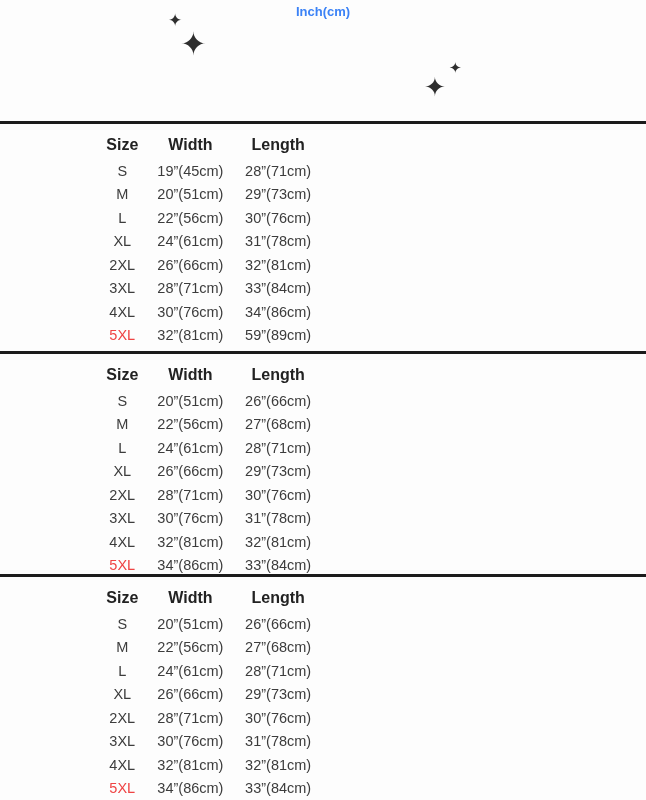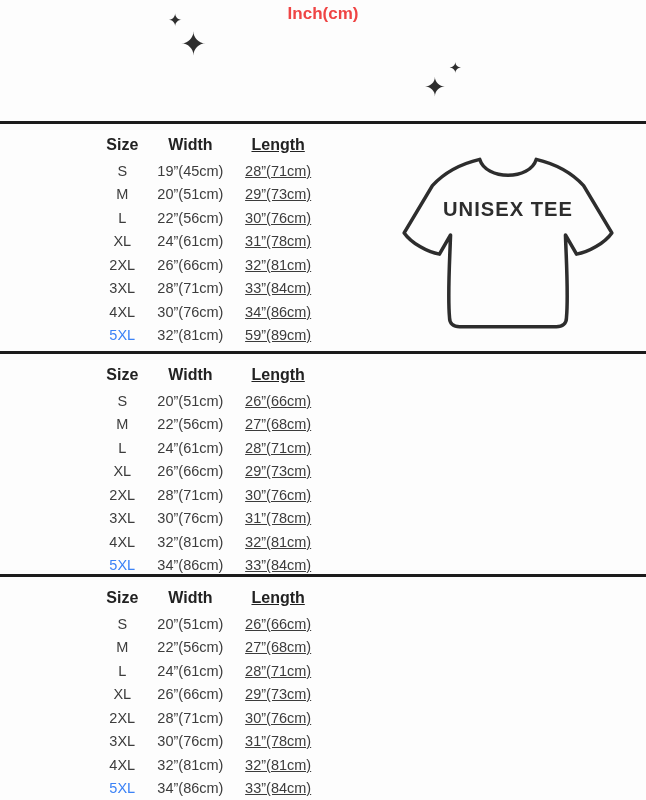--- a/index.html
+++ b/index.html
@@ -7,39 +7,39 @@
     width:646px;height:800px;background:#fdfdfd;margin:0 auto;
     font-family:"Liberation Sans",sans-serif;color:#2b2b2b;
     overflow:hidden;position:relative;box-sizing:border-box;
   }
   
   .header{position:relative;height:117px;text-align:center;box-sizing:border-box;}
   .title{
     font-size:47px;font-weight:bold;letter-spacing:1px;
     padding-top:16px;color:#2b2b2b;line-height:1.05;
   }
-  .subtitle{font-size:17px;font-weight:bold;margin-top:4px;color:#ef4444;}
+  .subtitle{font-size:13px;font-weight:bold;margin-top:4px;color:#3b82f6;}
   .sparkle{position:absolute;color:#2e2e2e;line-height:1;}
   .sp1{left:168px;top:8px;font-size:17px;}
   .sp2{left:180px;top:24px;font-size:32px;}
   .sp3{left:449px;top:56px;font-size:15px;}
   .sp4{left:424px;top:70px;font-size:26px;}
   
   .section{
     display:flex;border-top:3px solid #1b1b1b;box-sizing:border-box;gap:48px;
   }
   .s1{height:230px;} .s2{height:223px;} .s3{height:230px;}
   .table-wrap{width:322px;padding:7px 0 0 98px;box-sizing:border-box;}
   table{border-collapse:collapse;}
   th{font-size:16px;font-weight:bold;color:#222;height:28px;text-align:center;padding:0 6px;}
   td{font-size:14.5px;color:#3c3c3c;height:23.5px;text-align:center;padding:0 6px;white-space:nowrap;}
   th:nth-child(1),td:nth-child(1){width:48px;}
   th:nth-child(2),td:nth-child(2){width:100px;}
-  th:nth-child(3),td:nth-child(3){width:100px;text-decoration:underline;}
-  tbody tr:last-child td:first-child{color:#3b82f6;}
+  th:nth-child(3),td:nth-child(3){width:100px;}
+  tbody tr:last-child td:first-child{color:#ef4444;}
   .garment-wrap{flex:1;display:flex;align-items:center;justify-content:center;}
   svg.garment{display:block;}
   .g-stroke{fill:none;stroke:#2d2d2d;stroke-width:3.5;stroke-linecap:round;stroke-linejoin:round;}
   .g-thin{fill:none;stroke:#2d2d2d;stroke-width:3;stroke-linecap:round;stroke-linejoin:round;}
   .g-text{font-family:"Liberation Sans",sans-serif;font-weight:bold;fill:#2d2d2d;letter-spacing:1px;}
 </style>
 </head>
 <body>
 
 <div class="page">
@@ -99,40 +99,20 @@
               <td>34”(86cm)</td>
             </tr>
             <tr>
               <td>5XL</td>
               <td>32”(81cm)</td>
               <td>59”(89cm)</td>
             </tr>
           </tbody>
       </table>
     </div>
-    <div class="garment-wrap">
-      <svg class="garment" width="252" height="198" viewBox="0 0 250 196">
-        <path class="g-stroke" d="M97 20
-          C 80 24, 62 33, 50 46
-          L 22 93
-          C 29 103, 45 112, 57 114
-          L 68 95
-          C 67 125, 65 155, 67 177
-          C 67 183, 71 186, 77 186
-          L 173 186
-          C 179 186, 183 183, 183 177
-          C 185 155, 183 125, 182 95
-          L 193 114
-          C 205 112, 221 103, 228 93
-          L 200 46
-          C 188 33, 170 24, 153 20
-          C 147 41, 103 41, 97 20 Z"></path>
-        <text class="g-text" x="125" y="76" text-anchor="middle" font-size="20">UNISEX TEE</text>
-      </svg>
-    </div>
   </div>
 
   <div class="section s2">
     <div class="table-wrap">
       <table>
         <thead>
           <tr>
             <th>Size</th>
             <th>Width</th>
             <th>Length</th>

